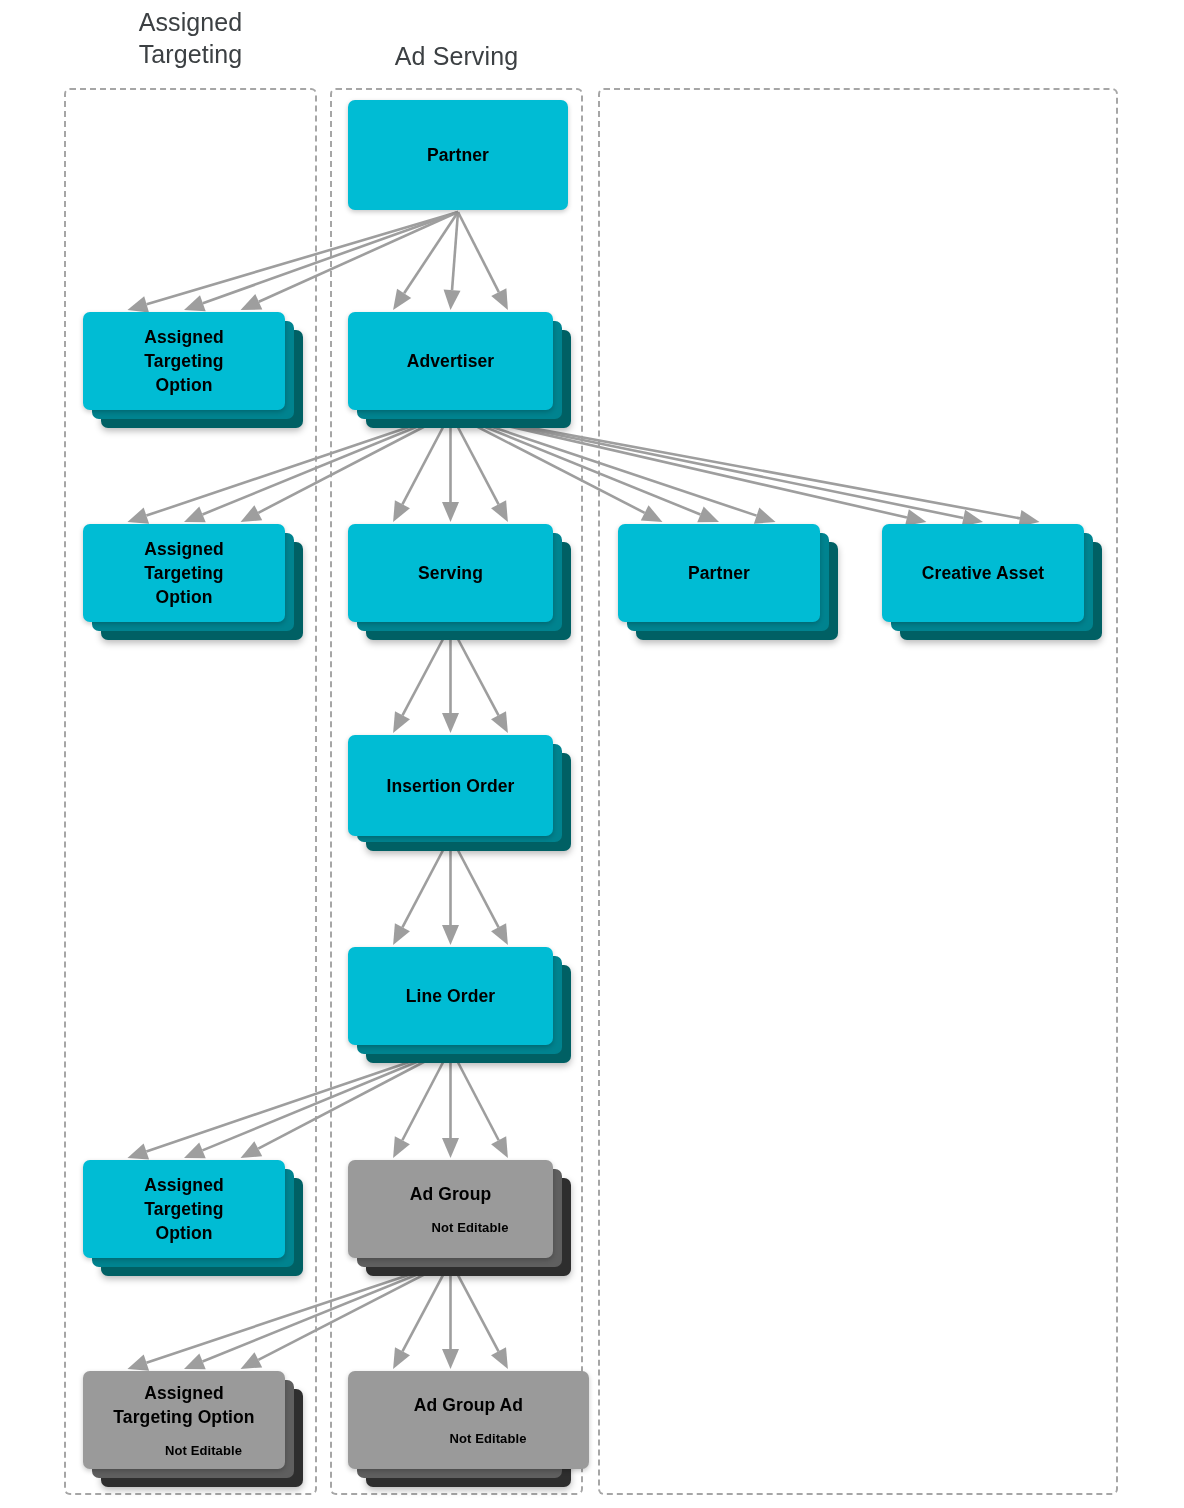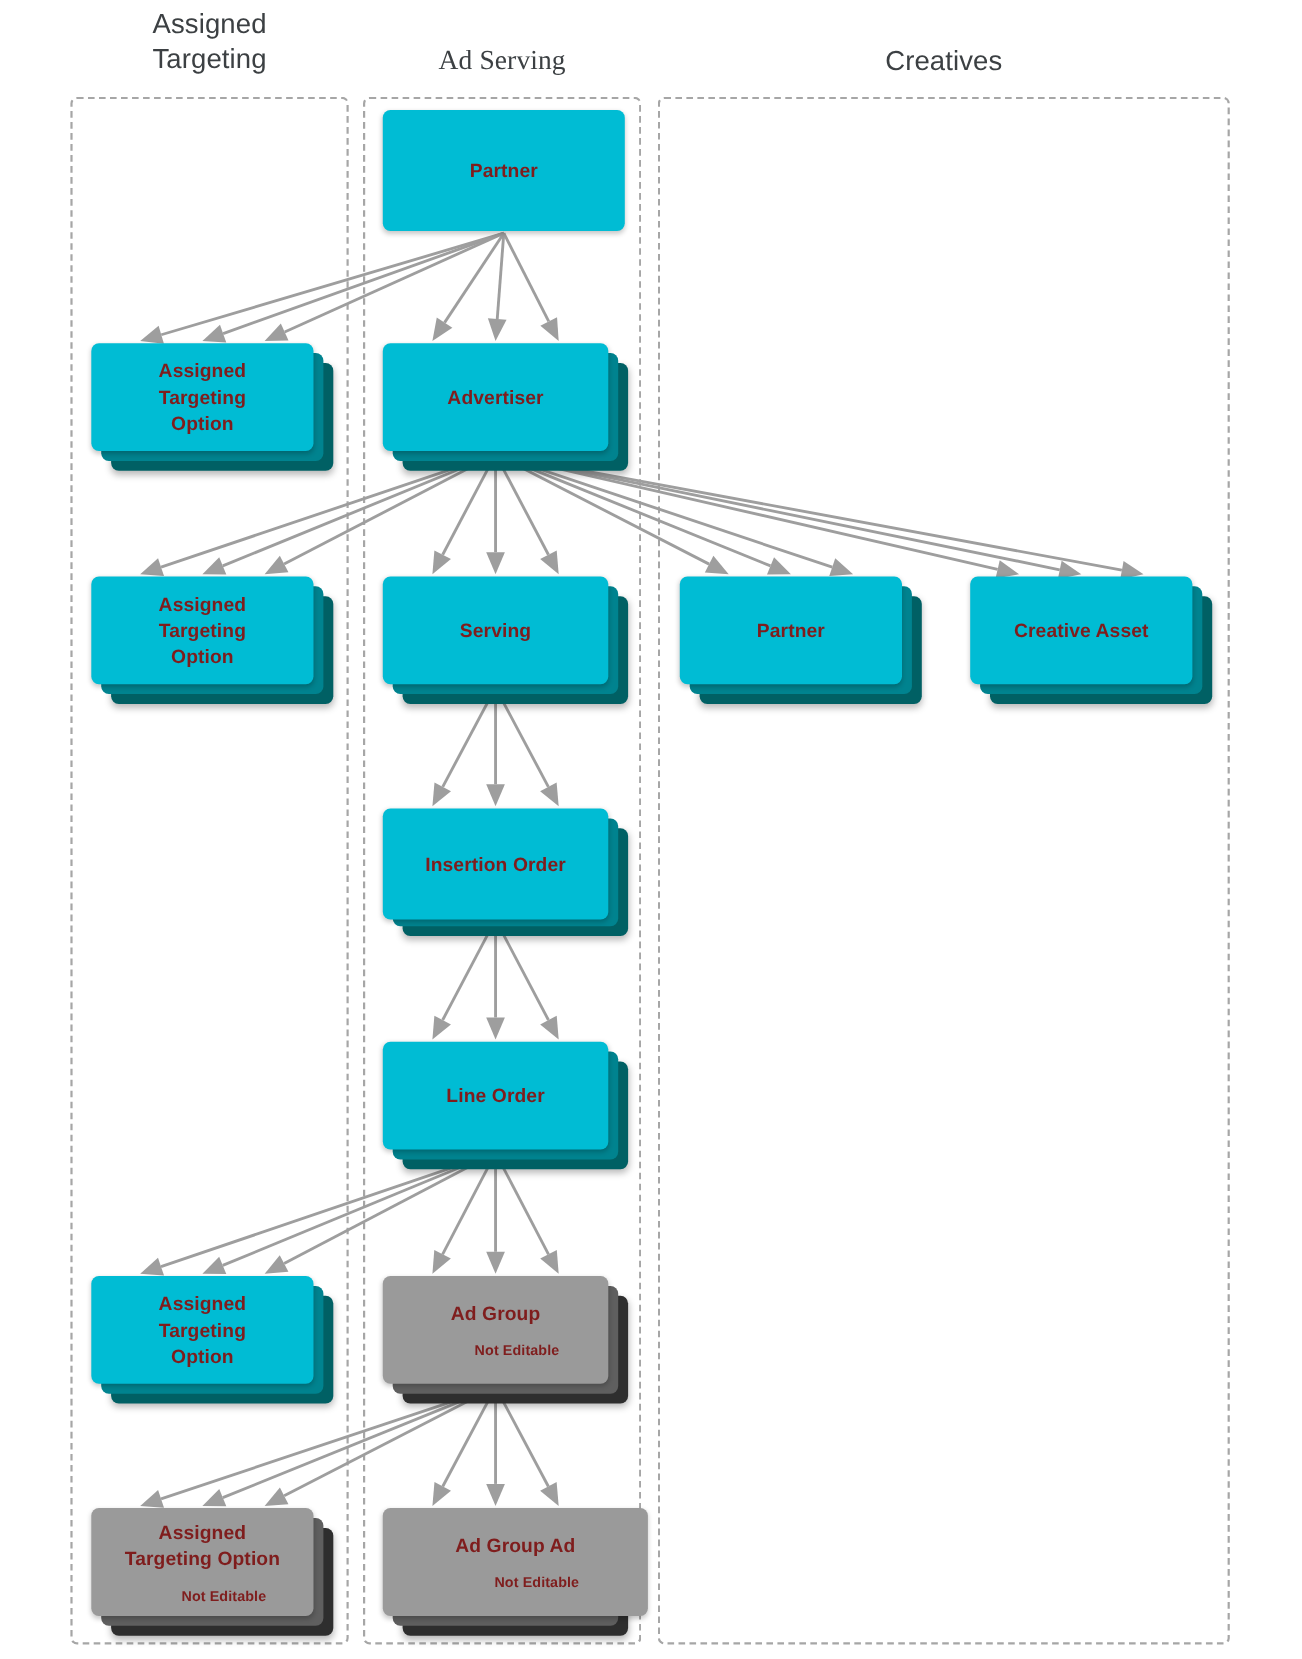--- a/index.html
+++ b/index.html
@@ -50,21 +50,21 @@
   
   .card {
     position: absolute;
     box-sizing: border-box;
     border-radius: 7px;
     display: flex;
     flex-direction: column;
     align-items: center;
     justify-content: center;
     text-align: center;
-    color: #7f1d1d;
+    color: #000000;
     font-weight: bold;
     z-index: 5;
   }
   .card .title {
     font-size: 17.5px;
     line-height: 24px;
     font-weight: bold;
     letter-spacing: 0.1px;
     white-space: pre-line;
   }
@@ -94,22 +94,21 @@
   .theme-gray { background: #9a9a9a; box-shadow: 0 2px 5px rgba(0,0,0,0.22); }
   .theme-gray-l1 { background: #5f5f5f; }
   .theme-gray-l2 { background: #2e2e2e; box-shadow: 0 3px 7px rgba(0,0,0,0.28); }
 </style>
 </head>
 <body>
 
 <div id="root">
 
   <div class="col-title" style="left:64px; top:6px; width:253px;">Assigned<br>Targeting</div>
-  <div class="col-title" style="left:330px; top:40px; width:253px;font-family:Liberation Serif, serif;">Ad Serving</div>
-  <div class="col-title" style="left:598px; top:40px; width:520px;">Creatives</div>
+  <div class="col-title" style="left:330px; top:40px; width:253px;">Ad Serving</div>
 
   <div class="col-box" style="left:64px; top:88px; width:253px; height:1407px;"></div>
   <div class="col-box" style="left:330px; top:88px; width:253px; height:1407px;"></div>
   <div class="col-box" style="left:598px; top:88px; width:520px; height:1407px;"></div>
 
   <svg id="links" viewBox="0 0 1184 1508" width="1184" height="1508">
       <line x1="458" y1="212" x2="146.6150725168187" y2="304.3152314053478" stroke="#9e9e9e" stroke-width="2.6"></line>
       <polygon points="127.44,310 144.19904586409152,296.16582558569985 149.0310991695459,312.4646372249957" fill="#9e9e9e"></polygon>
       <line x1="458" y1="212" x2="202.83172631276148" y2="303.26456504142106" stroke="#9e9e9e" stroke-width="2.6"></line>
       <polygon points="184,310 199.96916645536544,295.26108135849745 205.6942861701575,311.2680487243447" fill="#9e9e9e"></polygon>

